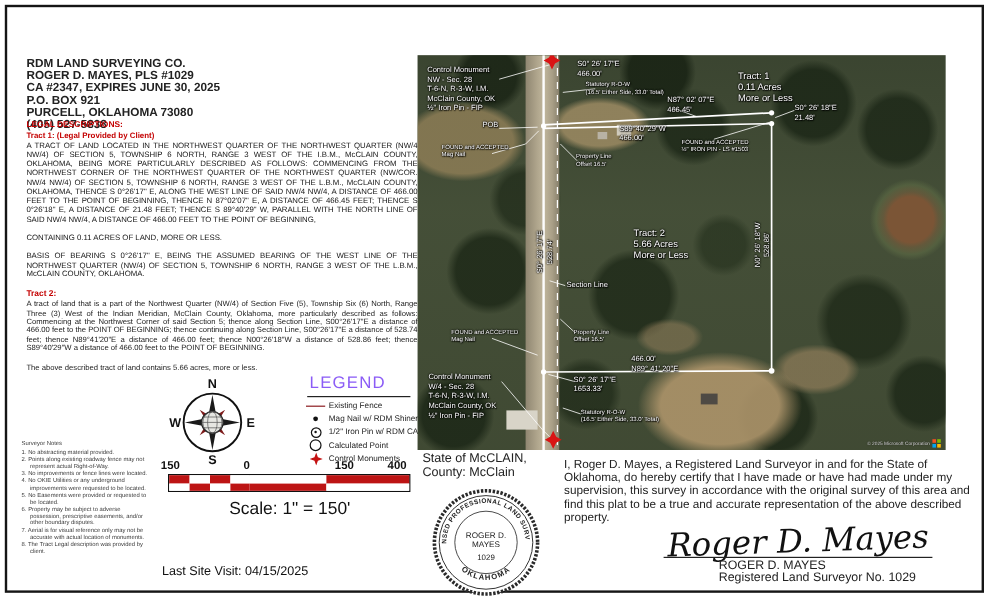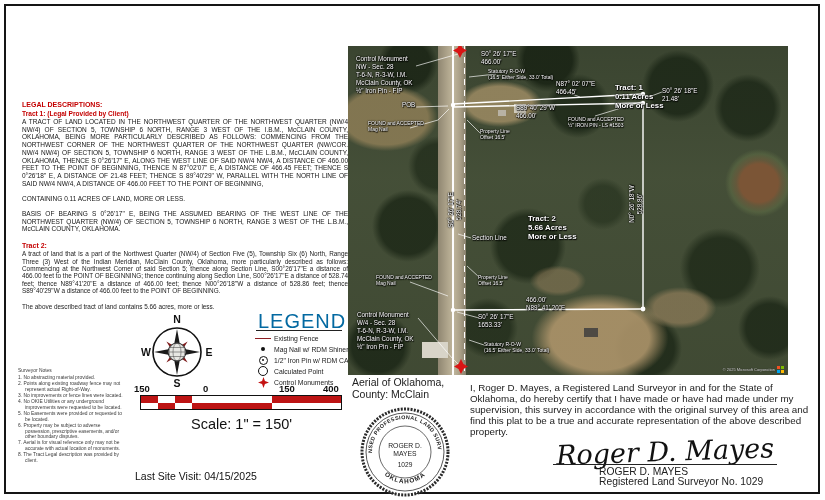--- a/index.html
+++ b/index.html
@@ -14,21 +14,21 @@
   
   .legal{position:absolute;left:22px;top:101px;width:326px;}
   .red-h{color:#c40000;font-weight:700;font-size:7px;line-height:8px;}
   .body-t{font-size:6.5px;line-height:7.7px;text-align:justify;color:#151515;font-weight:500;}
   .body-t2{font-size:6.4px;line-height:7.4px;text-align:justify;color:#222;}
   
   .notes{position:absolute;left:18px;top:368px;width:108px;font-size:4.9px;line-height:5.7px;color:#3a3a3a;}
   .notes .nt{margin-bottom:1px;}
   .notes .ni{padding-left:7px;text-indent:-7px;margin-bottom:.5px;}
   
-  .legend-title{position:absolute;left:258px;top:310px;font-size:20px;letter-spacing:1px;color:#0369a1;}
+  .legend-title{position:absolute;left:258px;top:310px;font-size:14px;letter-spacing:1px;color:#8b5cf6;}
   .legend-rule{position:absolute;left:256px;top:330px;width:86px;height:1px;background:#222;}
   .lg-row{position:absolute;left:252px;width:130px;height:10px;display:flex;align-items:center;}
   .lg-sym{width:22px;display:flex;justify-content:center;align-items:center;}
   .lg-lab{font-size:6.8px;color:#222;font-weight:500;}
   .sym-fence{width:16px;height:0;border-top:1.6px solid #8d1d22;}
   .sym-dot{width:4px;height:4px;border-radius:50%;background:#111;}
   .sym-pin{width:7px;height:7px;border-radius:50%;border:1.3px solid #111;display:flex;justify-content:center;align-items:center;}
   .sym-pin i{width:2.6px;height:2.6px;border-radius:50%;background:#111;}
   .sym-calc{width:8px;height:8px;border-radius:50%;border:1.4px solid #111;}
   
@@ -66,21 +66,21 @@
       linear-gradient(180deg, rgba(25,32,20,.25), rgba(55,60,35,.1) 40%, rgba(40,45,25,.2));}
   .road{position:absolute;left:90px;top:0;width:28px;height:329px;
         background:linear-gradient(90deg,#8f8671 0,#b0a68d 35%,#c0b69c 55%,#a89e86 80%,#87806c 100%);}
   .roadline-solid{position:absolute;left:104px;top:0;width:1.6px;height:329px;background:#fdfdfd;}
   .roadline-dash{position:absolute;left:116px;top:0;width:1.2px;height:329px;
         background:repeating-linear-gradient(180deg,#fff 0 6px,transparent 6px 11px);}
   .bld{position:absolute;}
   .ml{position:absolute;color:#fff;font-size:6.3px;line-height:8px;white-space:pre-line;font-weight:500;
       text-shadow:0 0 1.5px #000,0 0 1.5px #000,.6px .6px 1px #000;}
   .ml.small{font-size:5px;line-height:6px;}
-  .ml.tract{font-size:7.8px;line-height:9px;font-weight:700;margin-top:24px;}
+  .ml.tract{font-size:7.8px;line-height:9px;font-weight:400;}
   .rot{transform:rotate(-90deg);text-align:center;width:90px;height:16px;line-height:8.2px;}
   .attr{position:absolute;right:4px;bottom:2px;display:flex;align-items:center;gap:2px;
         font-size:4px;color:#ddd;text-shadow:0 0 1px #000;}
   .mslogo{display:inline-flex;flex-wrap:wrap;width:7px;height:7px;}
   .mslogo i{width:3px;height:3px;margin:0 .5px .5px 0;display:block;}
   
   .state{position:absolute;left:352px;top:377px;font-size:10.5px;line-height:11.5px;font-weight:500;
          color:#222;white-space:pre-line;}
   .cert{position:absolute;left:470px;top:383px;width:346px;font-size:9.8px;line-height:10.9px;color:#222;}
   .sig-script{position:absolute;left:556px;top:436px;font-family:"DejaVu Serif",serif;font-style:italic;
@@ -88,20 +88,28 @@
   .sig-line{position:absolute;left:553px;top:464px;width:224px;height:1.3px;background:#222;}
   .sig-name{position:absolute;left:599px;top:466px;font-size:10.3px;font-weight:500;color:#222;}
   .sig-title{position:absolute;left:599px;top:476px;font-size:10.3px;font-weight:500;color:#222;text-align:right;}
 </style>
 </head>
 <body>
 
 <div id="page">
   <div class="border-frame"></div>
 
+  <div class="company">
+    <div>RDM LAND SURVEYING CO.</div>
+    <div>ROGER D. MAYES, PLS #1029</div>
+    <div>CA #2347, EXPIRES JUNE 30, 2025</div>
+    <div>P.O. BOX 921</div>
+    <div>PURCELL, OKLAHOMA  73080</div>
+    <div>(405) 527-5838</div>
+  </div>
 
   <div class="legal">
     <div class="red-h">LEGAL DESCRIPTIONS:</div>
     <div class="red-h" style="font-size:6.6px;margin-top:1px;">Tract 1: (Legal Provided by Client)</div>
     <div class="body-t">A TRACT OF LAND LOCATED IN THE NORTHWEST QUARTER OF THE NORTHWEST QUARTER (NW/4 NW/4) OF SECTION 5, TOWNSHIP 6 NORTH, RANGE 3 WEST OF THE I.B.M., McCLAIN COUNTY, OKLAHOMA, BEING MORE PARTICULARLY DESCRIBED AS FOLLOWS: COMMENCING FROM THE NORTHWEST CORNER OF THE NORTHWEST QUARTER OF THE NORTHWEST QUARTER (NW/COR. NW/4 NW/4) OF SECTION 5, TOWNSHIP 6 NORTH, RANGE 3 WEST OF THE L.B.M., McCLAIN COUNTY, OKLAHOMA, THENCE S 0°26'17" E, ALONG THE WEST LINE OF SAID NW/4 NW/4, A DISTANCE OF 466.00 FEET TO THE POINT OF BEGINNING, THENCE N 87°02'07" E, A DISTANCE OF 466.45 FEET; THENCE S 0°26'18" E, A DISTANCE OF 21.48 FEET; THENCE S 89°40'29" W, PARALLEL WITH THE NORTH LINE OF SAID NW/4 NW/4, A DISTANCE OF 466.00 FEET TO THE POINT OF BEGINNING,</div>
     <div class="body-t" style="margin-top:8px;text-align:left;">CONTAINING 0.11 ACRES OF LAND, MORE OR LESS.</div>
     <div class="body-t" style="margin-top:7px;">BASIS OF BEARING S 0°26'17" E, BEING THE ASSUMED BEARING OF THE WEST LINE OF THE NORTHWEST QUARTER (NW/4) OF SECTION 5, TOWNSHIP 6 NORTH, RANGE 3 WEST OF THE L.B.M., McCLAIN COUNTY, OKLAHOMA.</div>
     <div class="red-h" style="margin-top:9px;">Tract 2:</div>
     <div class="body-t2">A tract of land that is a part of the Northwest Quarter (NW/4) of Section Five (5), Township Six (6) North, Range Three (3) West of the Indian Meridian, McClain County, Oklahoma, more particularly described as follows: Commencing at the Northwest Corner of said Section 5; thence along Section Line, S00°26'17"E a distance of 466.00 feet to the POINT OF BEGINNING; thence continuing along Section Line, S00°26'17"E a distance of 528.74 feet; thence N89°41'20"E a distance of 466.00 feet; thence N00°26'18"W a distance of 528.86 feet; thence S89°40'29"W a distance of 466.00 feet to the POINT OF BEGINNING.</div>
     <div class="body-t2" style="margin-top:8px;text-align:left;">The above described tract of land contains 5.66 acres, more or less.</div>
@@ -308,21 +316,21 @@
       <span>© 2025 Microsoft Corporation</span>
       <span class="mslogo">
           <i style="background:#f25022;"></i>
           <i style="background:#7fba00;"></i>
           <i style="background:#00a4ef;"></i>
           <i style="background:#ffb900;"></i>
         </span>
     </div>
   </div>
 
-  <div class="state">Aerial of Oklahoma,
+  <div class="state">State of McCLAIN,
 County: McClain</div>
   <div class="cert">I, Roger D. Mayes, a Registered Land Surveyor in and for the State of Oklahoma, do hereby certify that I have made or have had made under my supervision, this survey in accordance with the original survey of this area and find this plat to be a true and accurate representation of the above described property.</div>
 
   <svg style="position:absolute;left:343px;top:404px;" width="124" height="94" viewBox="0 0 124 94">
     <circle cx="62" cy="48" r="43" fill="#fff" stroke="#2a2a2a" stroke-width="3" stroke-dasharray="2 1.3"></circle>
     <circle cx="62" cy="48" r="39" fill="none" stroke="#2a2a2a" stroke-width="0.8"></circle>
     <circle cx="62" cy="48" r="26" fill="none" stroke="#2a2a2a" stroke-width="0.7"></circle>
     <defs>
       <path id="sealTop" d="M 29,48 A 33,33 0 1 1 95,48"></path>
       <path id="sealBottom" d="M 33,57 A 30,30 0 0 0 91,57"></path>

